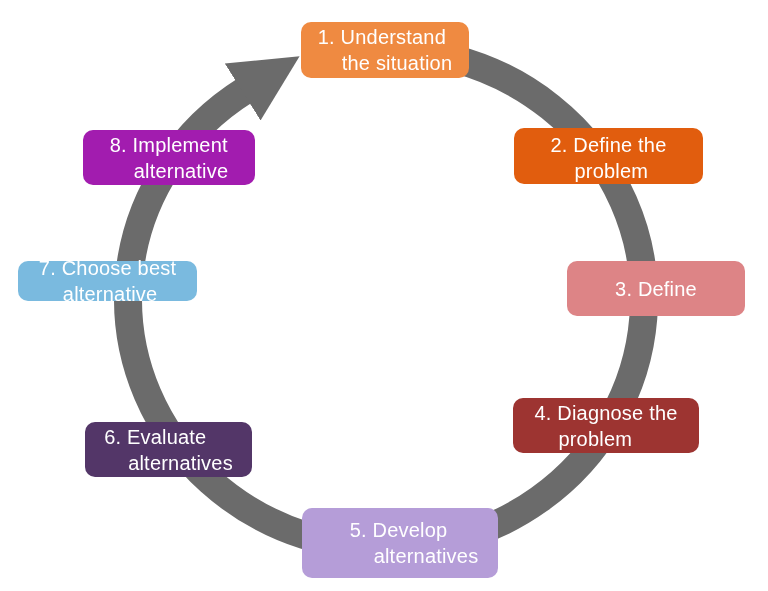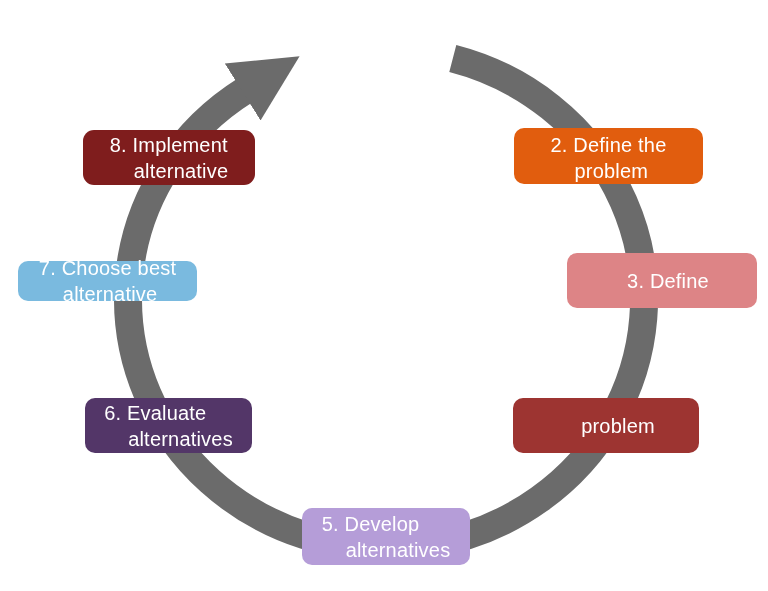--- a/index.html
+++ b/index.html
@@ -31,82 +31,89 @@
     line-height: 26px;
     font-weight: 500;
     letter-spacing: 0.2px;
   }
   .step .label { text-align: left; }
   .step .line2 { padding-left: 24px; }
 
   
   .step-1 { left: 301px; top: 22px;  width: 168px; height: 56px; }
   .step-2 { left: 514px; top: 128px; width: 189px; height: 56px; }
-  .step-3 { left: 567px; top: 253px; width: 178px; height: 55px; padding-left: 12px; }
+  .step-3 { left: 567px; top: 261px; width: 178px; height: 55px; }
   .step-4 { left: 513px; top: 398px; width: 186px; height: 55px; }
-  .step-5 { left: 302px; top: 508px; width: 168px; height: 57px; }
+  .step-5 { left: 302px; top: 508px; width: 168px; height: 70px; padding-left: 28px; }
   .step-6 { left: 85px;  top: 398px; width: 167px; height: 55px; }
   .step-7 { left: 18px;  top: 261px; width: 179px; height: 40px; }
   .step-8 { left: 83px;  top: 130px; width: 172px; height: 55px; }
 </style>
 </head>
 <body>
 
 <div class="canvas">
 
   <svg class="ring-svg" width="768" height="591" viewBox="0 0 768 591" aria-hidden="true">
     <defs>
       <marker id="ah" viewBox="0 0 10 10" refX="0.5" refY="5" markerWidth="2.4" markerHeight="3.1" orient="auto">
         <path d="M 0 0 L 10 5 L 0 10 z" fill="#6B6B6B"></path>
       </marker>
     </defs>
     <path d="M 452.8 58.5 A 258 249 0 1 1 245.5 90.2" fill="none" stroke-width="28" marker-end="url(#ah)" stroke="#6B6B6B"></path>
   </svg>
 
+  <div class="step step-1" style="background-color: rgb(239, 138, 65);">
+    <div class="label">
+      <div class="line1">1. Understand</div>
+      <div class="line2">the situation</div>
+    </div>
+  </div>
 
   <div class="step step-2" style="background-color: rgb(225, 93, 14); align-items: flex-end;">
     <div class="label">
       <div class="line1">2. Define the</div>
       <div class="line2">problem</div>
     </div>
   </div>
 
   <div class="step step-3" style="background-color: rgb(221, 132, 134);">
     <div class="label">
       <div class="line1">3. Define</div>
     </div>
   </div>
 
   <div class="step step-4" style="background-color: rgb(157, 52, 49);">
     <div class="label">
+      <div class="line1">4. Diagnose the</div>
       <div class="line2">problem</div>
     </div>
   </div>
 
   <div class="step step-5" style="background-color: rgb(181, 157, 216);">
     <div class="label">
       <div class="line1">5. Develop</div>
       <div class="line2">alternatives</div>
     </div>
   </div>
 
-  <div class="step step-6" style="background-color: rgb(83, 54, 104);">
+  <div class="step step-6" style="background-color: rgb(83, 54, 104); margin-top: 24px;">
     <div class="label">
       <div class="line1">6. Evaluate</div>
       <div class="line2">alternatives</div>
     </div>
   </div>
 
   <div class="step step-7" style="background-color: rgb(122, 186, 223);">
     <div class="label">
       <div class="line1">7. Choose best</div>
       <div class="line2">alternative</div>
     </div>
   </div>
 
-  <div class="step step-8" style="background-color: #7f1d1d; border-radius: 11px;">
+  <div class="step step-8" style="background-color: #a21caf;">
     <div class="label">
       <div class="line1">8. Implement</div>
       <div class="line2">alternative</div>
     </div>
   </div>
 
 </div>
 
 </body></html>

